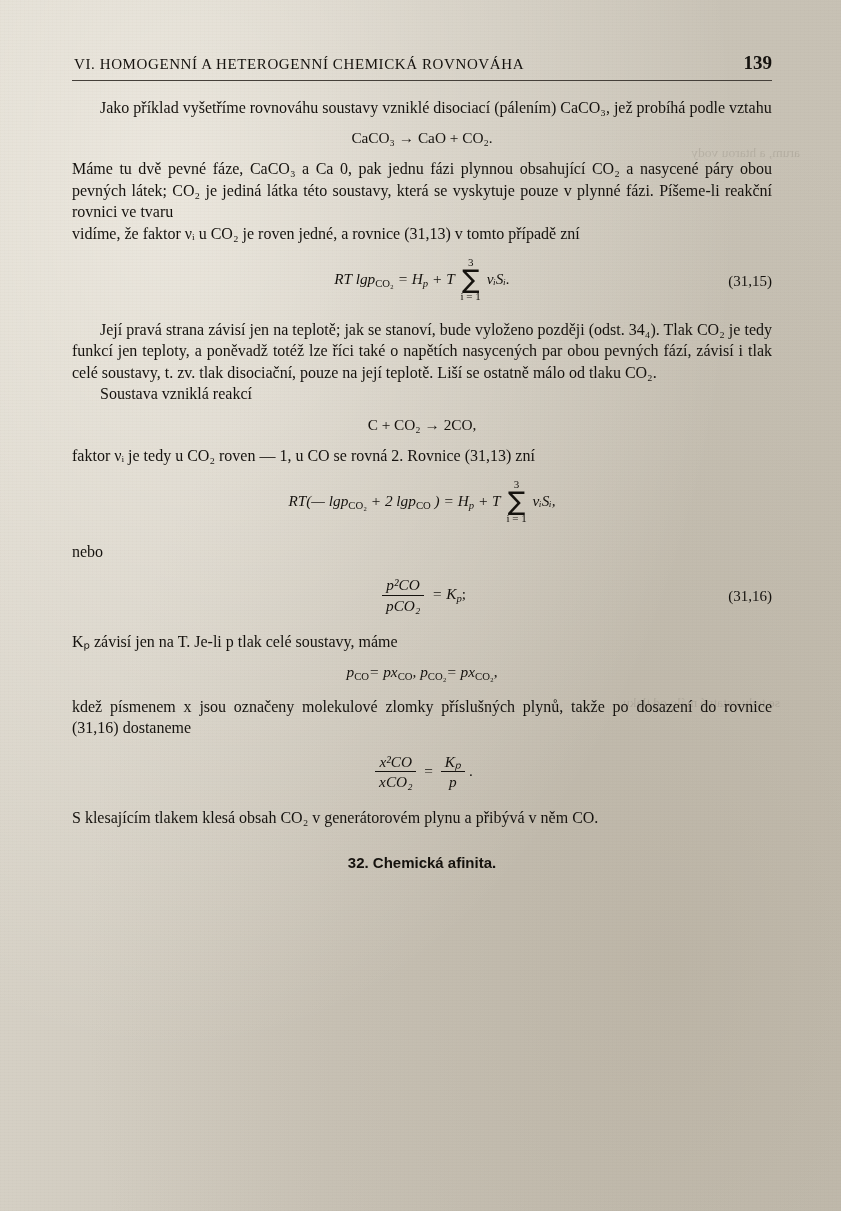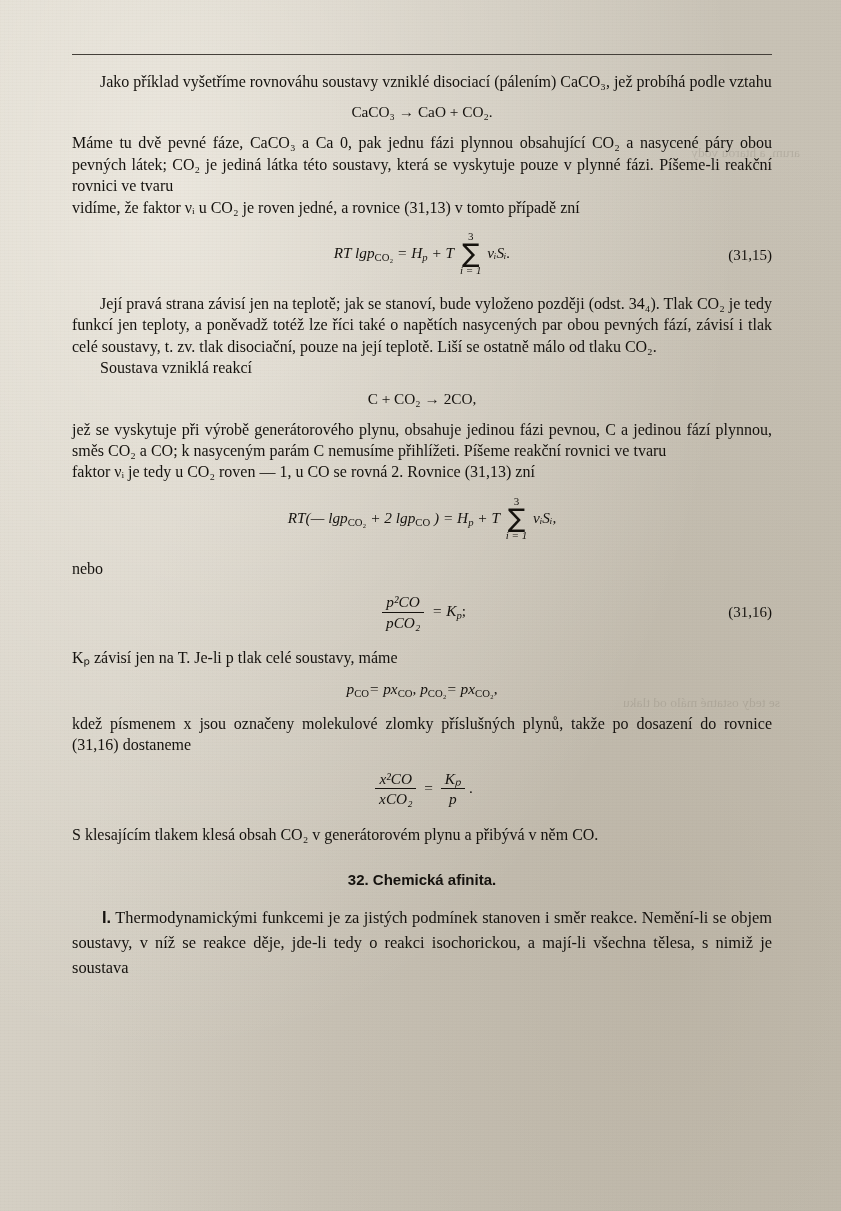--- a/index.html
+++ b/index.html
@@ -104,21 +104,21 @@
   .sum {
     display: inline-flex;
     flex-direction: column;
     align-items: center;
     vertical-align: middle;
     line-height: 1;
     margin: 0 2px;
     position: relative;
     top: -1px;
   }
-  .sum .lim { font-size: 11px; font-style: italic; }
+  .sum .lim { font-size: 11px; }
   .sum .lim.top { font-style: normal; margin-bottom: -1px; }
   .sum .sym { font-size: 26px; line-height: 24px; font-family: "DejaVu Sans", sans-serif; }
   .frac {
     display: inline-flex;
     flex-direction: column;
     vertical-align: middle;
     margin: 0 4px;
     line-height: 1.15;
   }
   .frac .num { padding: 0 4px 1px 4px; }
@@ -142,20 +142,24 @@
 <body>
 
 <div class="page">
   <div class="grain"></div>
 
   <div class="bleed" style="left:500px; top:140px; width:300px;">arum, a htarou vody</div>
   <div class="bleed" style="left:430px; top:690px; width:350px;">se tedy ostatné málo od tlaku</div>
 
   <div class="content">
 
+    <div class="runhead">
+      <span class="title">VI. HOMOGENNÍ A HETEROGENNÍ CHEMICKÁ ROVNOVÁHA</span>
+      <span class="folio">139</span>
+    </div>
     <hr class="rule">
 
     <p class="para indent">Jako příklad vyšetříme rovnováhu soustavy vzniklé disociací (pálením) CaCO₃, jež probíhá podle vztahu</p>
 
     <div class="eq">
       <span>CaCO₃ → CaO + CO₂.</span>
     </div>
 
     <p class="para">Máme tu dvě pevné fáze, CaCO₃ a Ca  0, pak jednu fázi plynnou obsahující CO₂ a nasycené páry obou pevných látek; CO₂ je jediná látka této soustavy, která se vyskytuje pouze v plynné fázi. Píšeme-li reakční rovnici ve tvaru</p>
 
@@ -175,21 +179,20 @@
       <span class="tag">(31,15)</span>
     </div>
 
     <p class="para indent">Její pravá strana závisí jen na teplotě; jak se stanoví, bude vyloženo později (odst. 34₄). Tlak CO₂ je tedy funkcí jen teploty, a poněvadž totéž lze říci také o napětích nasycených par obou pevných fází, závisí i tlak celé soustavy, t. zv. tlak disociační, pouze na její teplotě. Liší se ostatně málo od tlaku CO₂.</p>
     <p class="para indent">Soustava vzniklá reakcí</p>
 
     <div class="eq">
       <span>C + CO₂ → 2CO,</span>
     </div>
 
-    <p class="para">jež se vyskytuje při výrobě generátorového plynu, obsahuje jedinou fázi pevnou, C a jedinou fází plynnou, směs CO₂ a CO; k nasyceným parám C nemusíme přihlížeti. Píšeme reakční rovnici ve tvaru</p>
 
 
     <p class="para">faktor νᵢ je tedy u CO₂ roven — 1, u CO se rovná 2. Rovnice (31,13) zní</p>
 
     <div class="eq big">
       <span class="ital">RT(— lgp</span><sub>CO₂</sub>
       <span class="ital">+ 2 lgp</span><sub>CO</sub>
       <span class="ital">) = H</span><sub class="ital">p</sub>
       <span class="ital">+ T</span>
       <span class="sum">
@@ -228,18 +231,15 @@
       <span class="frac">
         <span class="num ital">Kₚ</span>
         <span class="den ital">p</span>
       </span><span>.</span>
     </div>
 
     <p class="para">S klesajícím tlakem klesá obsah CO₂ v generátorovém plynu a přibývá v něm CO.</p>
 
     <div class="heading">32. Chemická afinita.</div>
 
-    <p class="closing">
-      <span class="bigindent"></span><span class="lead">I.</span> <span>Thermodynamickými funkcemi je za jistých podmínek stanoven i směr reakce. Nemění-li se objem soustavy, v níž se reakce děje, jde-li tedy o reakci isochorickou, a mají-li všechna tělesa, s nimiž je soustava</span>
-    </p>
 
   </div>
 </div>
 
 </body></html>

